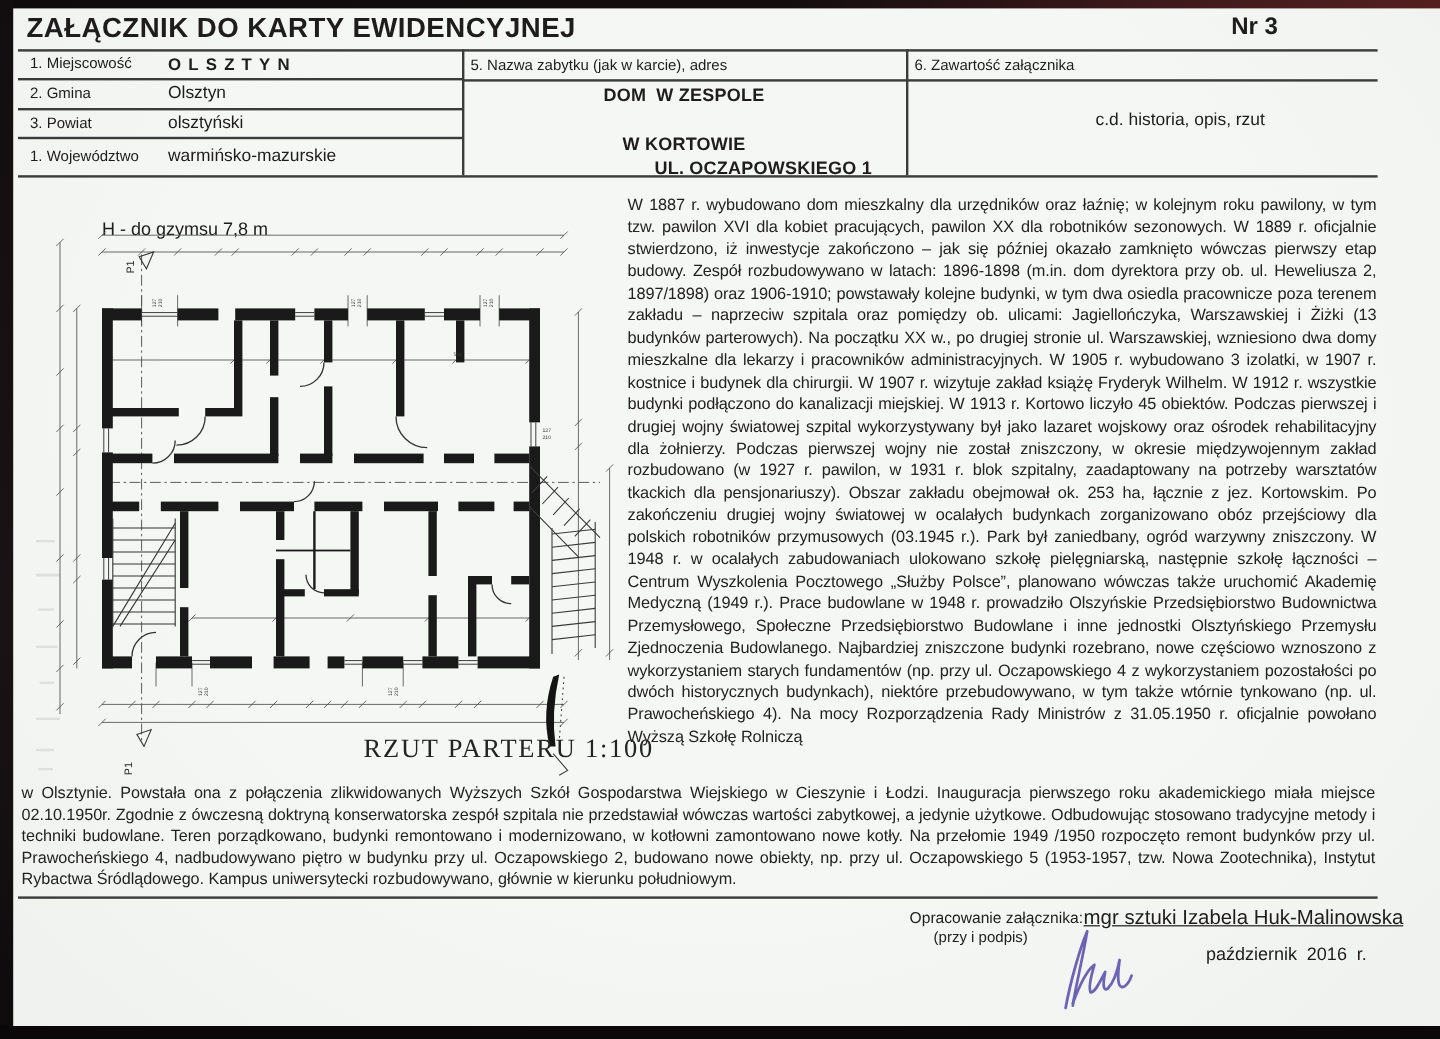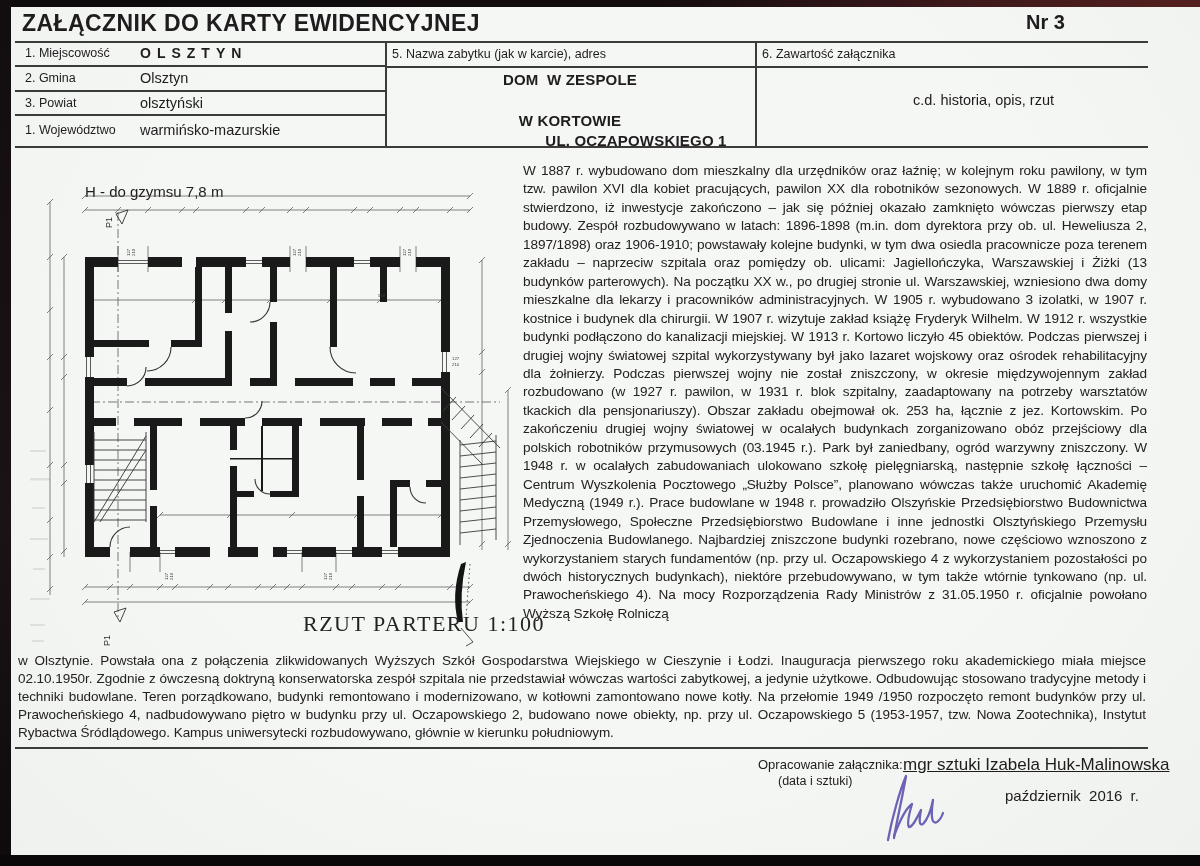--- a/index.html
+++ b/index.html
@@ -226,21 +226,21 @@
   </svg>
 
   <div class="abs caption" style="left:303px;top:611px;">RZUT PARTERU 1:100</div>
 
   <div class="abs history" style="left:523px;top:162px;">W 1887 r. wybudowano dom mieszkalny dla urzędników oraz łaźnię; w kolejnym roku pawilony, w tym tzw. pawilon XVI dla kobiet pracujących, pawilon XX dla robotników sezonowych. W 1889 r. oficjalnie stwierdzono, iż inwestycje zakończono – jak się później okazało zamknięto wówczas pierwszy etap budowy. Zespół rozbudowywano w latach: 1896-1898 (m.in. dom dyrektora przy ob. ul. Heweliusza 2, 1897/1898) oraz 1906-1910; powstawały kolejne budynki, w tym dwa osiedla pracownicze poza terenem zakładu – naprzeciw szpitala oraz pomiędzy ob. ulicami: Jagiellończyka, Warszawskiej i Żiżki (13 budynków parterowych). Na początku XX w., po drugiej stronie ul. Warszawskiej, wzniesiono dwa domy mieszkalne dla lekarzy i pracowników administracyjnych. W 1905 r. wybudowano 3 izolatki, w 1907 r. kostnice i budynek dla chirurgii. W 1907 r. wizytuje zakład książę Fryderyk Wilhelm. W 1912 r. wszystkie budynki podłączono do kanalizacji miejskiej. W 1913 r. Kortowo liczyło 45 obiektów. Podczas pierwszej i drugiej wojny światowej szpital wykorzystywany był jako lazaret wojskowy oraz ośrodek rehabilitacyjny dla żołnierzy. Podczas pierwszej wojny nie został zniszczony, w okresie międzywojennym zakład rozbudowano (w 1927 r. pawilon, w 1931 r. blok szpitalny, zaadaptowany na potrzeby warsztatów tkackich dla pensjonariuszy). Obszar zakładu obejmował ok. 253 ha, łącznie z jez. Kortowskim. Po zakończeniu drugiej wojny światowej w ocalałych budynkach zorganizowano obóz przejściowy dla polskich robotników przymusowych (03.1945 r.). Park był zaniedbany, ogród warzywny zniszczony. W 1948 r. w ocalałych zabudowaniach ulokowano szkołę pielęgniarską, następnie szkołę łączności – Centrum Wyszkolenia Pocztowego „Służby Polsce”, planowano wówczas także uruchomić Akademię Medyczną (1949 r.). Prace budowlane w 1948 r. prowadziło Olszyńskie Przedsiębiorstwo Budownictwa Przemysłowego, Społeczne Przedsiębiorstwo Budowlane i inne jednostki Olsztyńskiego Przemysłu Zjednoczenia Budowlanego. Najbardziej zniszczone budynki rozebrano, nowe częściowo wznoszono z wykorzystaniem starych fundamentów (np. przy ul. Oczapowskiego 4 z wykorzystaniem pozostałości po dwóch historycznych budynkach), niektóre przebudowywano, w tym także wtórnie tynkowano (np. ul. Prawocheńskiego 4). Na mocy Rozporządzenia Rady Ministrów z 31.05.1950 r. oficjalnie powołano Wyższą Szkołę Rolniczą</div>
   <div class="abs history2" style="left:18px;top:652px;">w Olsztynie. Powstała ona z połączenia zlikwidowanych Wyższych Szkół Gospodarstwa Wiejskiego w Cieszynie i Łodzi. Inauguracja pierwszego roku akademickiego miała miejsce 02.10.1950r. Zgodnie z ówczesną doktryną konserwatorska zespół szpitala nie przedstawiał wówczas wartości zabytkowej, a jedynie użytkowe. Odbudowując stosowano tradycyjne metody i techniki budowlane. Teren porządkowano, budynki remontowano i modernizowano, w kotłowni zamontowano nowe kotły. Na przełomie 1949 /1950 rozpoczęto remont budynków przy ul. Prawocheńskiego 4, nadbudowywano piętro w budynku przy ul. Oczapowskiego 2, budowano nowe obiekty, np. przy ul. Oczapowskiego 5 (1953-1957, tzw. Nowa Zootechnika), Instytut Rybactwa Śródlądowego. Kampus uniwersytecki rozbudowywano, głównie w kierunku południowym.</div>
 
   <div class="line" style="left:15px;top:747px;width:1133px;height:1.5px;"></div>
 
   <div class="abs foot1" style="left:758px;top:757px;">Opracowanie załącznika:</div>
-  <div class="abs foot2" style="left:778px;top:774px;">(data i sztuki)</div>
+  <div class="abs foot2" style="left:778px;top:774px;">(przy i podpis)</div>
   <div class="abs author" style="left:903px;top:755px;">mgr sztuki Izabela Huk-Malinowska</div>
   <div class="abs date" style="left:1005px;top:787px;">październik 2016 r.</div>
 
   <svg class="abs" style="left:876px;top:770px;" width="90" height="80" viewBox="0 0 90 80">
     <g stroke="#5d55ae" stroke-width="2.3" fill="none" stroke-linecap="round" stroke-linejoin="round" opacity="0.9">
       <path d="M12,70 C16,48 24,20 30,6 C26,30 20,54 18,68"></path>
       <path d="M18,66 C24,50 30,38 36,34 C33,44 31,54 33,57 C37,57 41,47 45,40 C43,50 43,56 47,54 C51,50 55,40 57,30 C55,44 55,55 61,52 C64,50 66,46 67,43"></path>
     </g>
   </svg>
 

